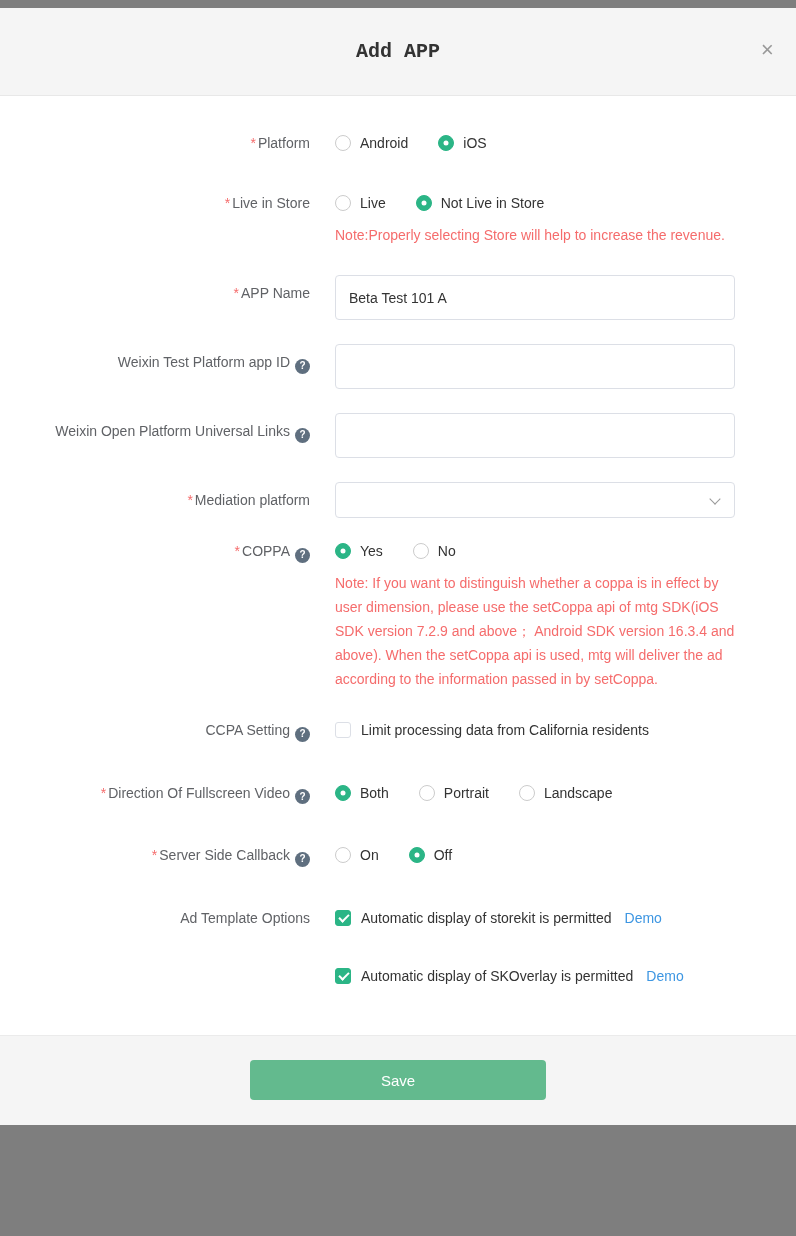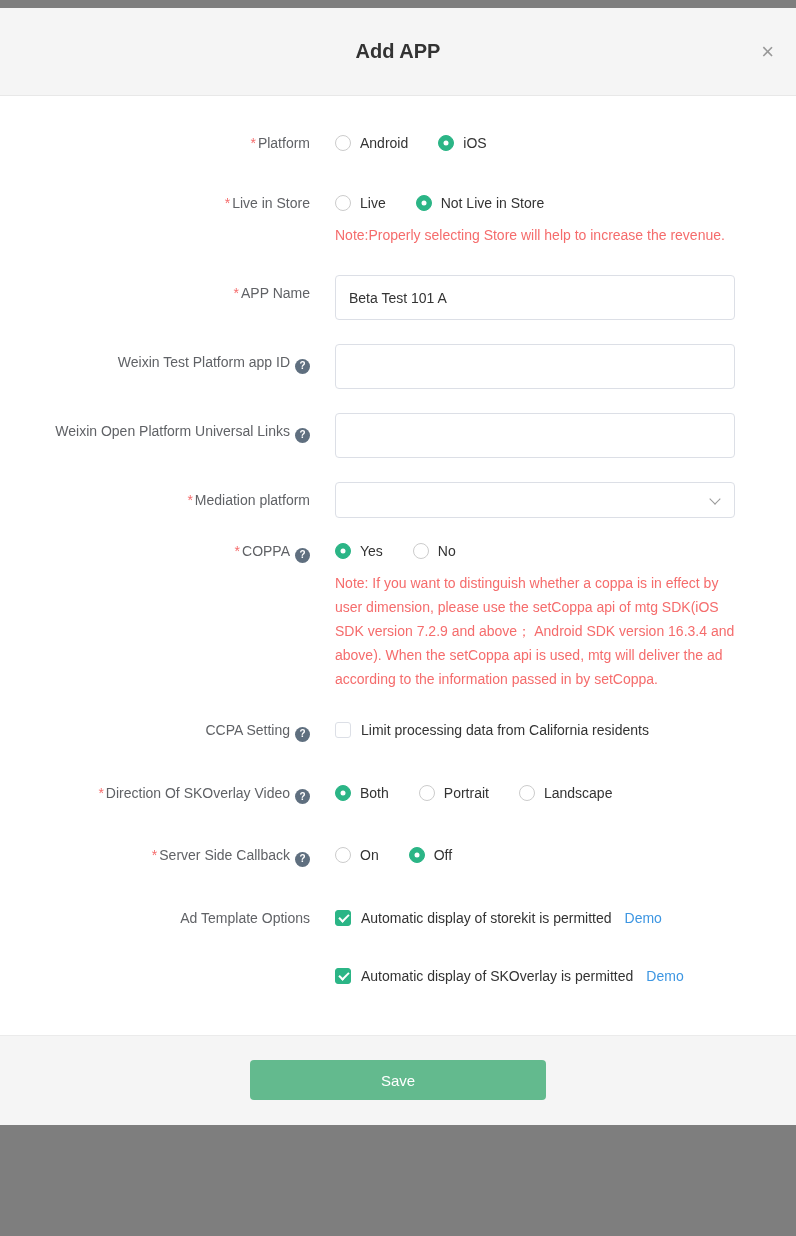--- a/index.html
+++ b/index.html
@@ -16,20 +16,21 @@
   }
   
   .modal-header {
     position: relative;
     height: 88px;
     background: #f5f5f5;
     border-bottom: 1px solid #e8e8e8;
     display: flex;
     align-items: center;
     justify-content: center;
+    font-family: Liberation Mono, monospace;
   }
   .modal-title {
     margin: 0;
     font-size: 20px;
     font-weight: 600;
     color: #333333;
   }
   .close {
     position: absolute;
     right: 22px;
@@ -307,21 +308,21 @@
       <div class="control">
         <label class="check-item">
           <span class="checkbox"></span>
           <span class="check-text">Limit processing data from California residents</span>
         </label>
       </div>
     </div>
 
     <div class="row row-inline">
       <div class="label">
-        <span class="req">*</span><span>Direction Of SKOverlay Video</span><span class="help">?</span>
+        <span class="req">*</span><span>Direction Of Fullscreen Video</span><span class="help">?</span>
       </div>
       <div class="control">
         <div class="radio-group">
           <label class="radio-item checked">
             <span class="radio"></span>
             <span class="radio-text">Both</span>
           </label>
           <label class="radio-item">
             <span class="radio"></span>
             <span class="radio-text">Portrait</span>

